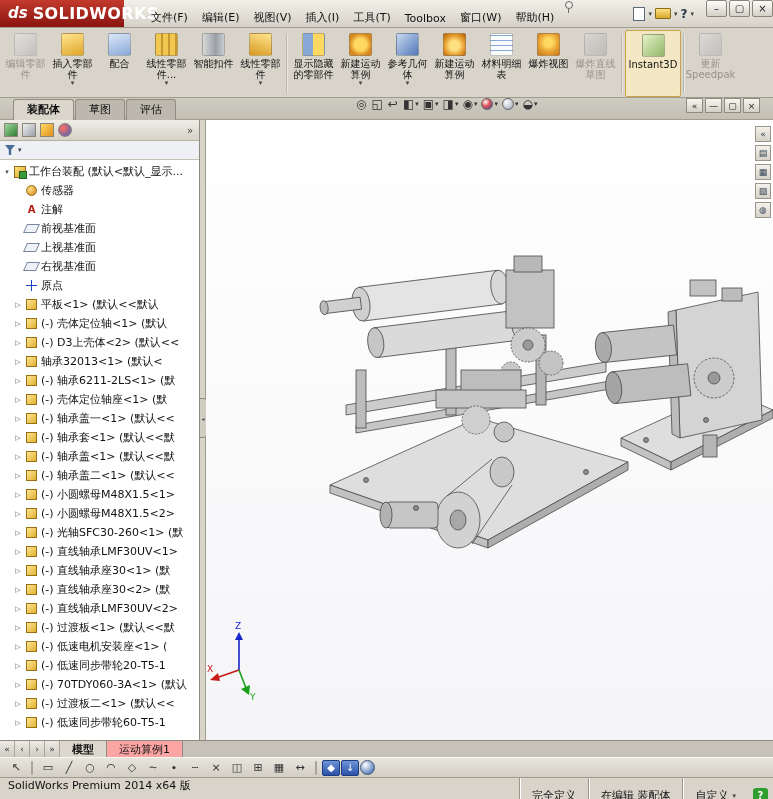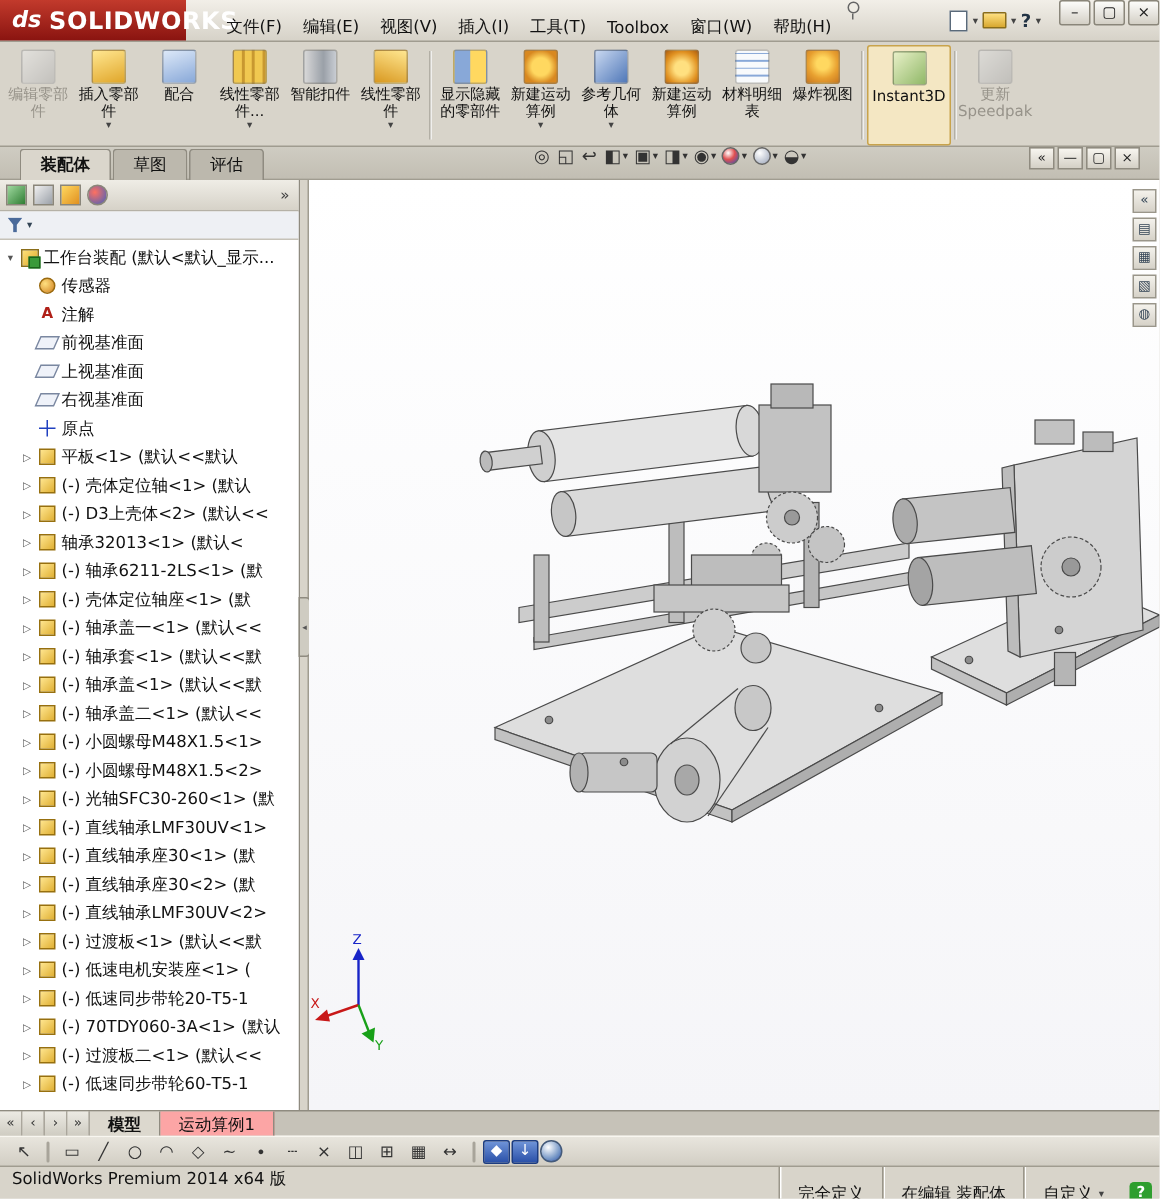--- a/index.html
+++ b/index.html
@@ -254,20 +254,25 @@
       <span class="cm-lbl">材料明细表</span>
       <span class="cm-dd"></span>
     </div>
 
     <div class="cm-btn">
       <span class="cm-ico ci-explode"></span>
       <span class="cm-lbl">爆炸视图</span>
       <span class="cm-dd"></span>
     </div>
 
+    <div class="cm-btn disabled">
+      <span class="cm-ico ci-explodesketch"></span>
+      <span class="cm-lbl">爆炸直线草图</span>
+      <span class="cm-dd"></span>
+    </div>
 
     <div class="cm-btn sep">
       
       
       
     </div>
 
     <div class="cm-btn active">
       <span class="cm-ico ci-instant3d"></span>
       <span class="cm-lbl">Instant3D</span>

